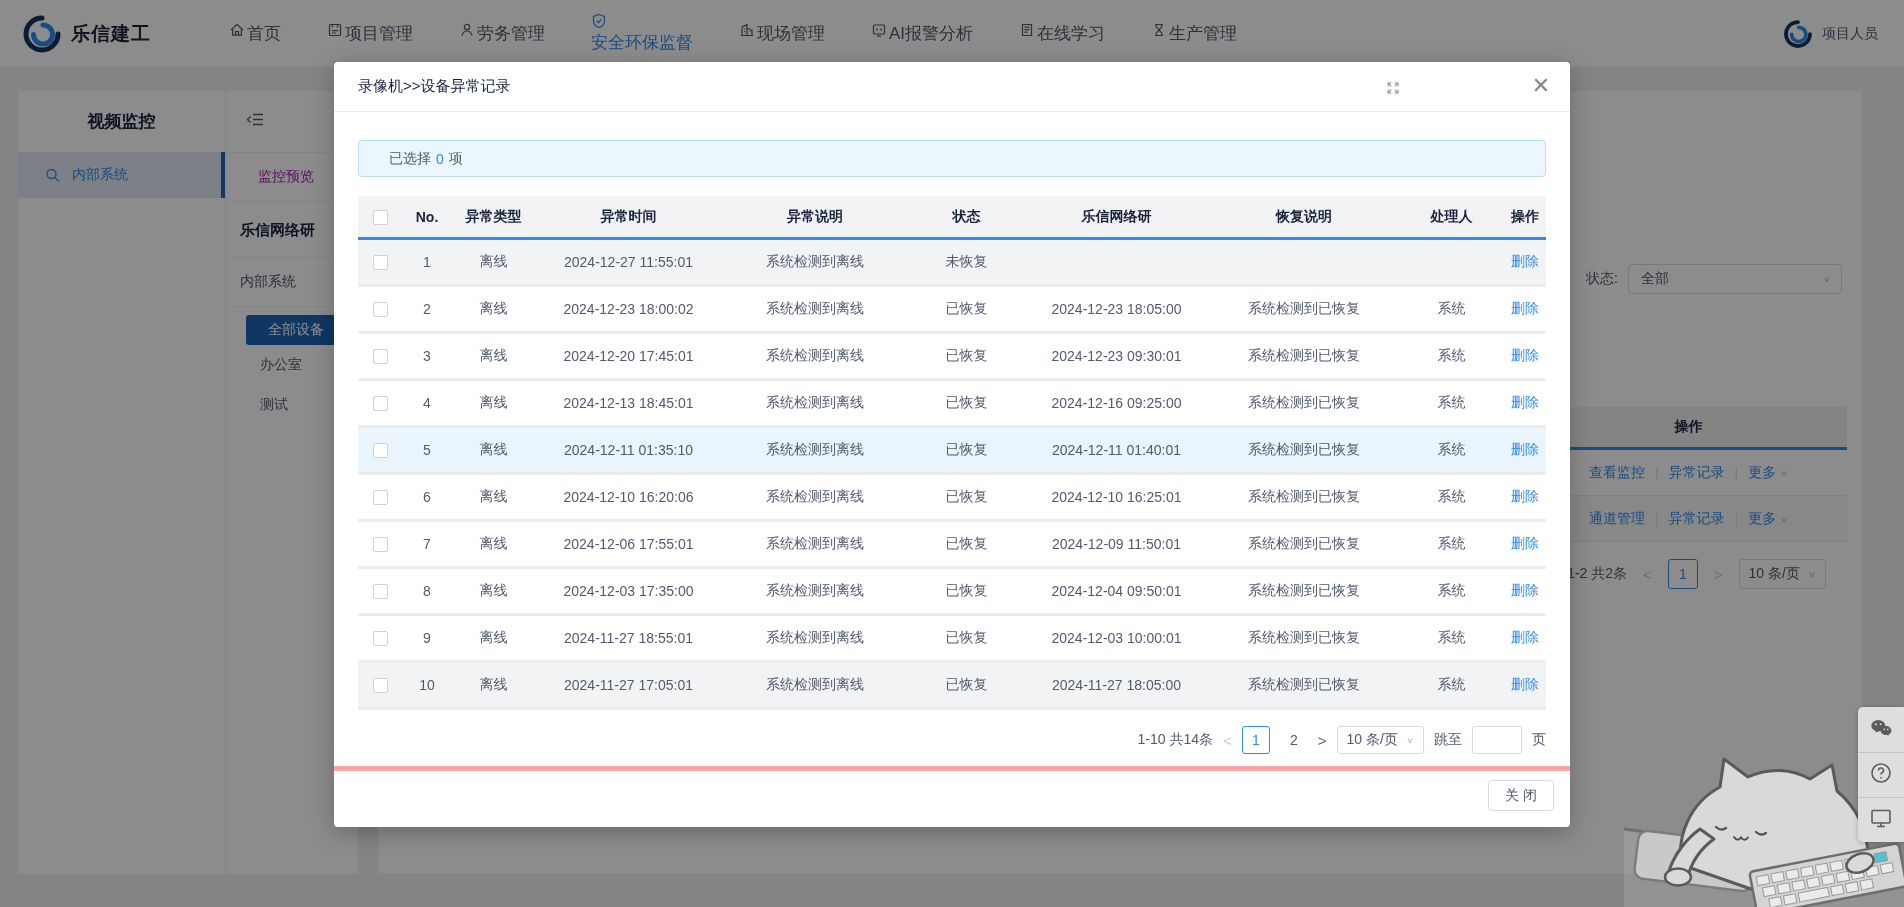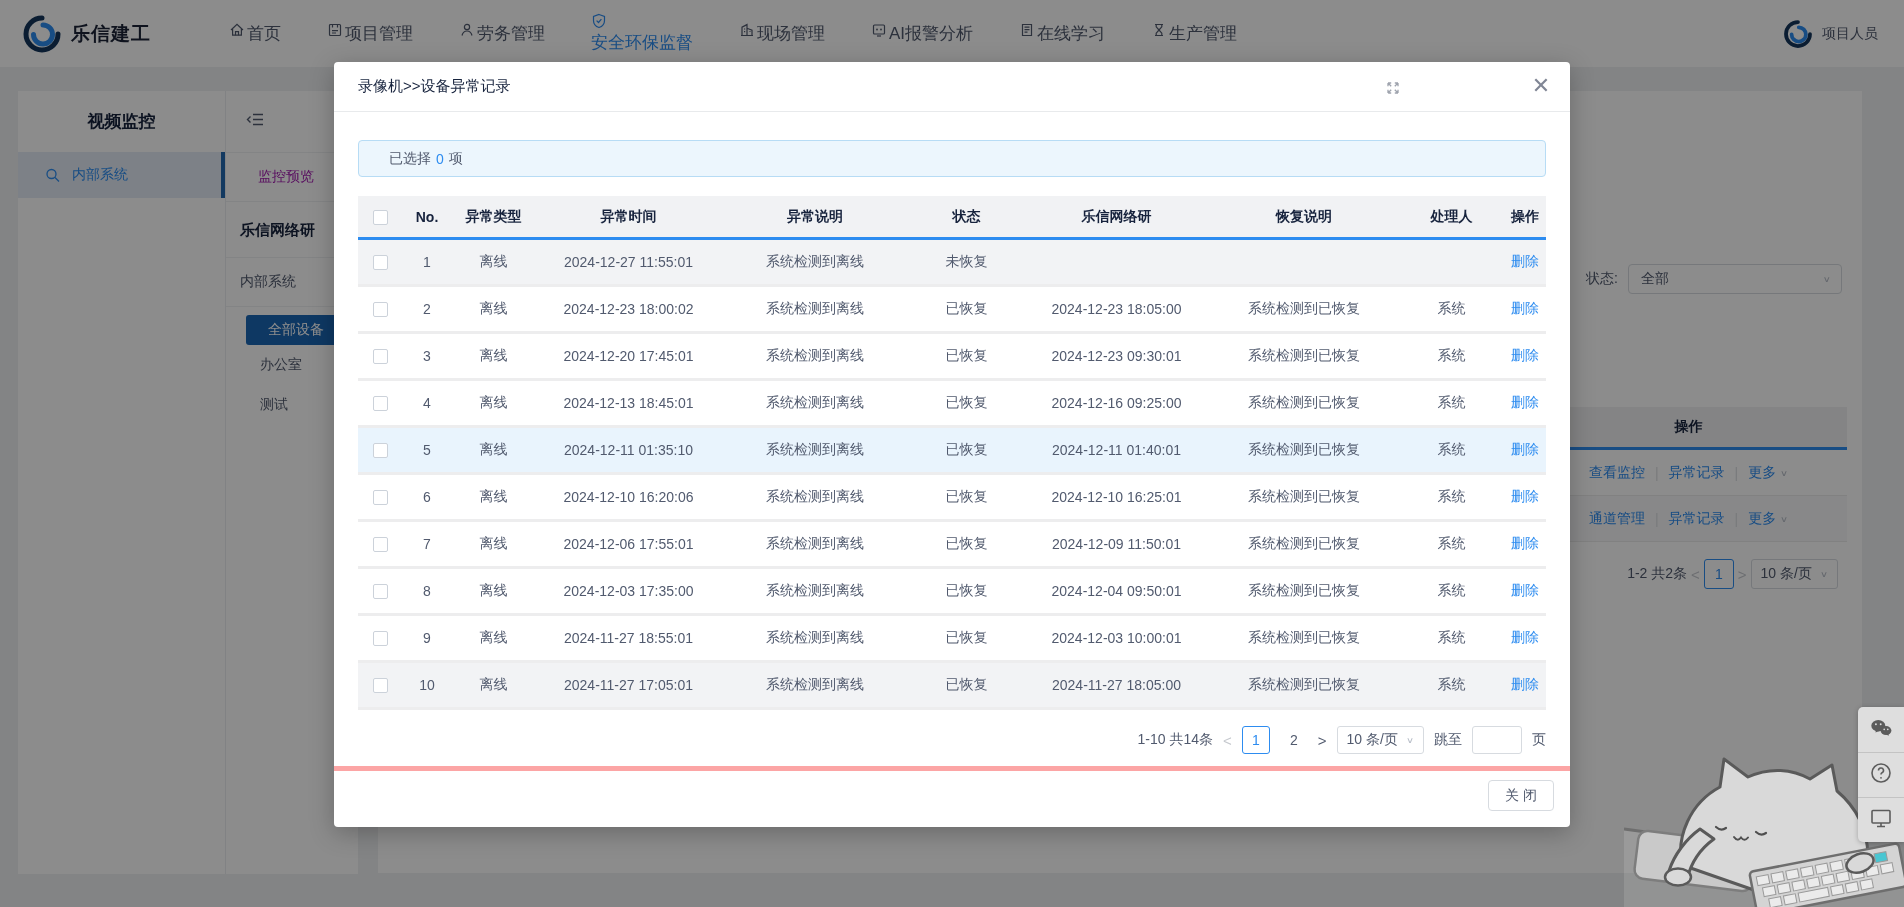--- a/index.html
+++ b/index.html
@@ -53,21 +53,21 @@
     display:flex; align-items:center; justify-content:space-between; padding:0 10px 0 12px; cursor:pointer; }
   .chev { color:#b8bec8; font-size:11px; transform:scaleY(.75); display:inline-block; }
   .ops-table { position:absolute; left:1152px; top:316px; width:317px; }
   .ops-head { height:43px; background:#f0f1f3; border-bottom:3px solid #2d8cf0; display:flex; align-items:center;
     justify-content:center; font-size:14px; font-weight:bold; color:#17233d; }
   .op-row { height:46px; display:flex; align-items:center; justify-content:center; gap:10px; font-size:14px;
     border-bottom:1px solid #ececec; background:#fff; }
   .op-row.alt { background:#f7f8fa; }
   .op-row .sep { color:#dcdee2; }
   .link { color:#2d8cf0; cursor:pointer; }
-  .bg-pagination { position:absolute; right:24px; top:468px; display:flex; align-items:center; gap:4px;
+  .bg-pagination { position:absolute; right:36px; top:468px; display:flex; align-items:center; gap:16px;
     font-size:14px; color:#515a6e;text-align:right; }
   .pg-arrow { color:#c5c8ce; font-size:15px; }
   .pg-box { min-width:30px; height:30px; border:1px solid #2d8cf0; border-radius:3px; color:#2d8cf0;
     display:flex; align-items:center; justify-content:center; font-size:14px; background:#fff; cursor:pointer; }
   .pg-select { height:30px; border:1px solid #d7dbe0; border-radius:3px; background:#fff; display:flex;
     align-items:center; gap:8px; padding:0 9px; font-size:14px; color:#515a6e; cursor:pointer; }
 
   
   .mask { position:absolute; inset:0; background:rgba(0,0,0,0.45); z-index:5; }
 

